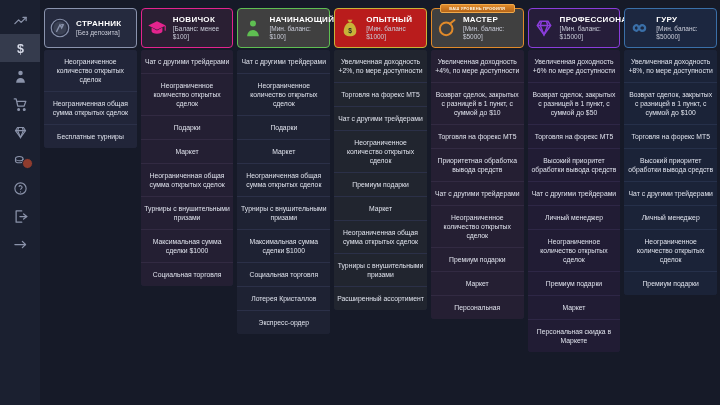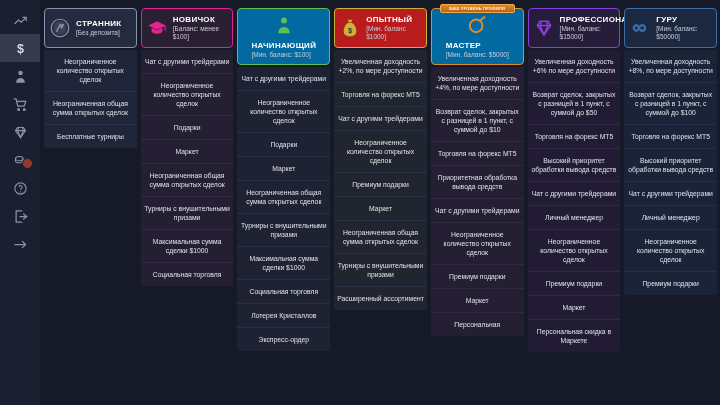--- a/index.html
+++ b/index.html
@@ -119,23 +119,23 @@
     text-align:center;
     padding:7px 3px;
     border-bottom:1px solid #2b3048;
     background:#212539;
   }
   .feat:last-child { border-bottom:none; }
 
   
   .col-0 .card-head { border-color:#8a93ad; background:#252a3e; }
   .col-1 .card-head { border-color:#e3248e; background:#2a1f33; }
-  .col-2 .card-head { border-color:#5fbf52; background:#0369a1;flex-direction:column; }
+  .col-2 .card-head { border-color:#5fbf52; background:#404040; }
   .col-3 .card-head { border-color:#c8b338; background:#b91c1c; }
-  .col-4 .card-head { border-color:#e08a2a; background:#0369a1;flex-direction:column; }
+  .col-4 .card-head { border-color:#e08a2a; background:#404040; }
   .col-5 .card-head { border-color:#8a3ddb; background:#261d3a; }
   .col-6 .card-head { border-color:#3a6fa8; background:#1c2740;justify-content:center; }
 
   .col-1 .feat { background:#241f33; border-bottom-color:#322a42; }
   .col-2 .feat { background:#1e2233; }
   .col-3 .feat { background:#21252f; }
   .col-4 .feat { background:#251f33; border-bottom-color:#322a42; }
   .col-5 .feat { background:#211c34; border-bottom-color:#2e2746; }
   .col-6 .feat { background:#1b2338; border-bottom-color:#26304a; }
 </style>

